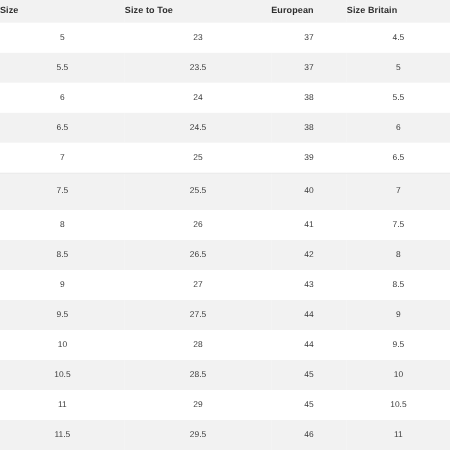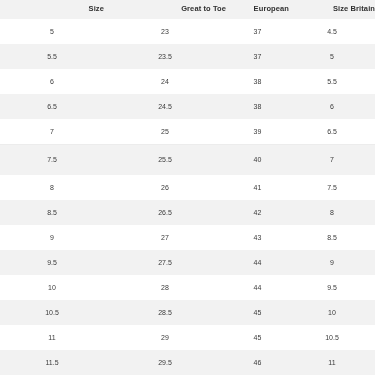--- a/index.html
+++ b/index.html
@@ -22,21 +22,21 @@
   #size-chart col.c-heel        { width: 122px; }
   #size-chart col.c-eu          { width: 63px;  }
   #size-chart col.c-gb          { width: 86px;  }
 
   #size-chart thead th {
     background: #f2f2f2;
     color: #2f2f2f;
     font-size: 7.5px;
     font-weight: bold;
     letter-spacing: 0.1px;
-    text-align: right;
+    text-align: left;
     padding: 5px 0 6px 0;
     line-height: 1;
     white-space: nowrap;
   }
 
   #size-chart tbody td {
     font-size: 7px;
     color: #3a3a3a;
     text-align: center;
     height: 25px;
@@ -64,21 +64,21 @@
 <table id="size-chart">
   <colgroup>
     <col class="c-size">
     <col class="c-heel">
     <col class="c-eu">
     <col class="c-gb">
   </colgroup>
   <thead>
     <tr>
       <th>Size</th>
-      <th>Great to Toe</th>
+      <th>Size to Toe</th>
       <th>European</th>
       <th>Size Britain</th>
     </tr>
   </thead>
   <tbody id="chart-body">
       <tr class="plain">
         <td>5</td>
         <td>23</td>
         <td>37</td>
         <td>4.5</td>

